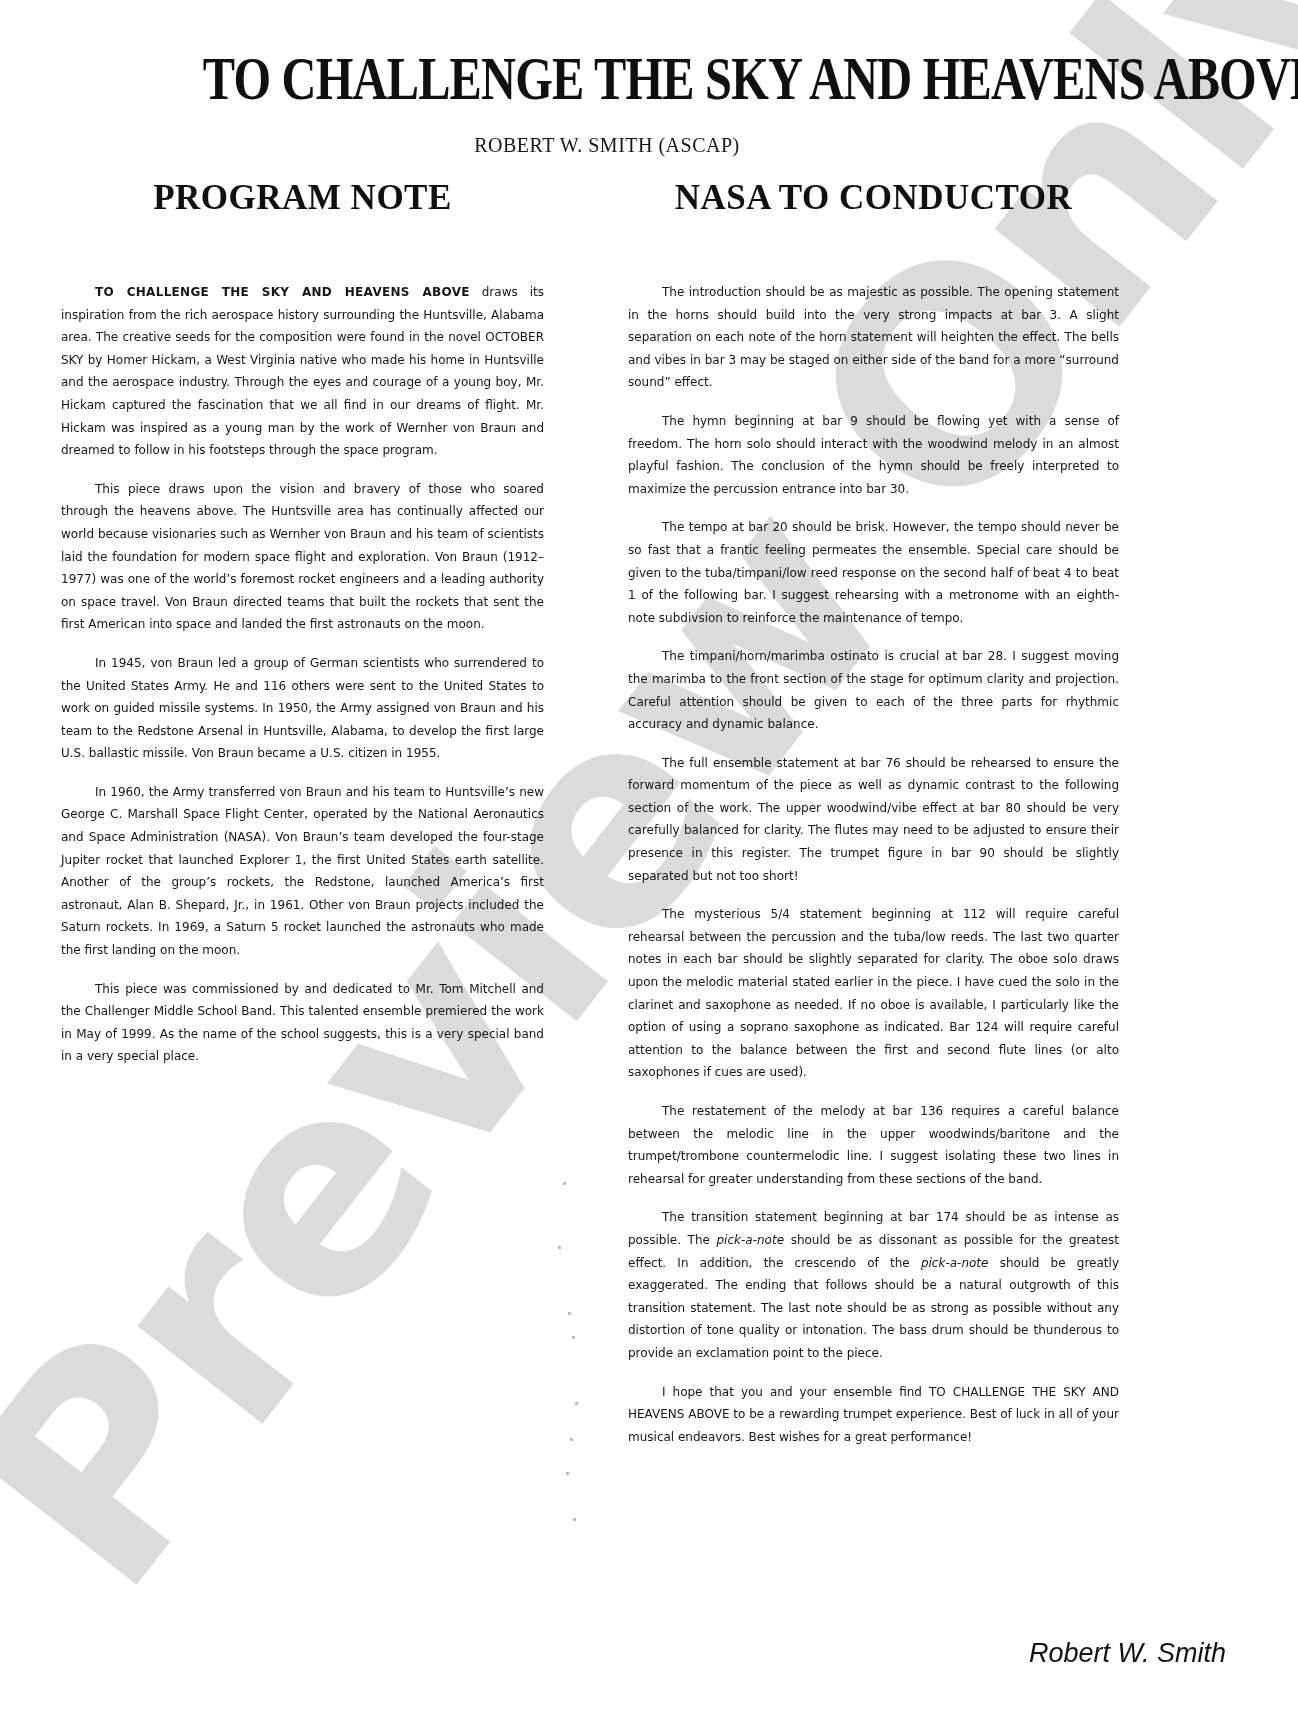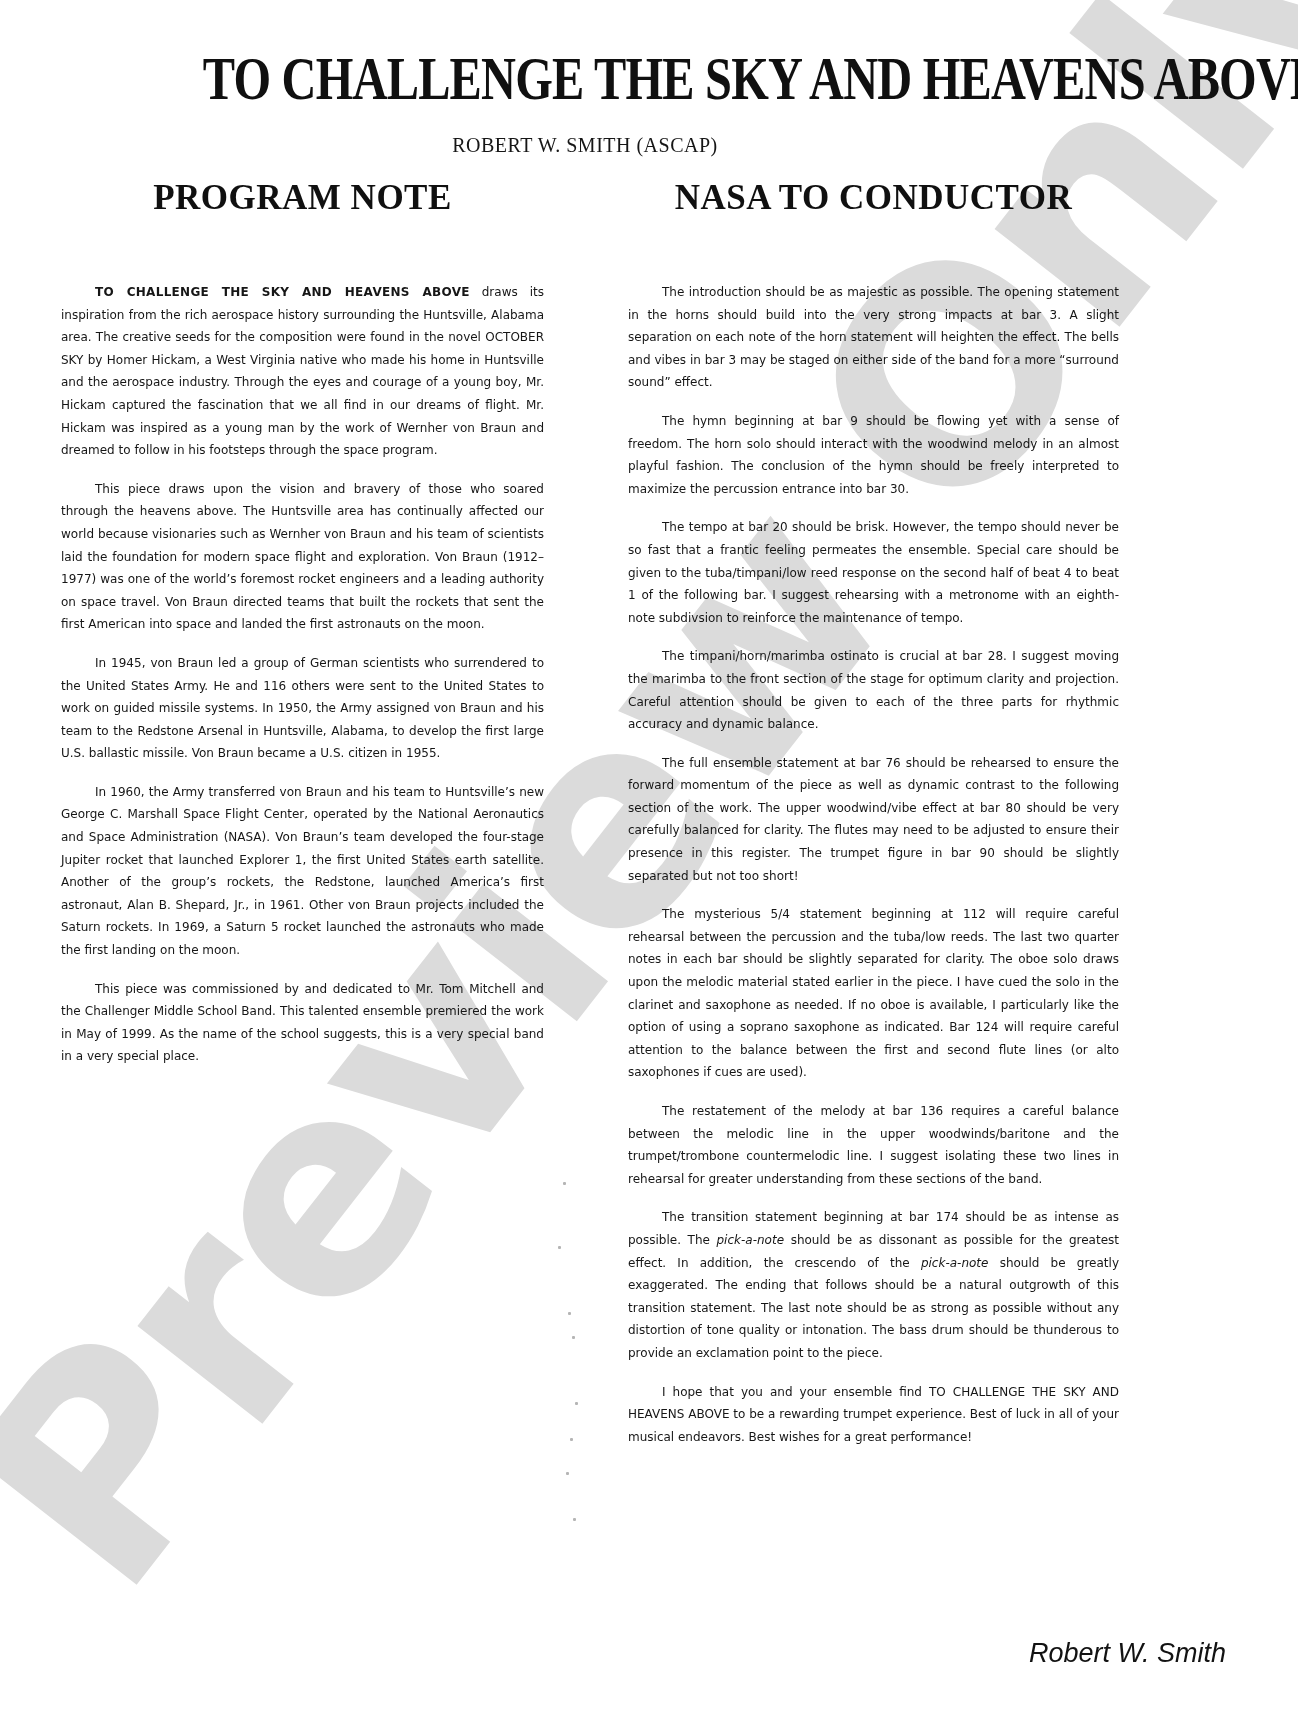--- a/index.html
+++ b/index.html
@@ -45,21 +45,21 @@
     white-space: nowrap;
   }
   .page-title .squeeze {
     display: inline-block;
     transform: scaleX(0.78);
     letter-spacing: -1px;
   }
   .composer-line {
     position: absolute;
     top: 134px;
-    left: 40px;
+    left: 62px;
     width: 1090px;
     text-align: center;
     font-family: "Liberation Serif", serif;
     font-size: 20px;
     letter-spacing: 0.5px;
     color: #161616;
   }
   .columns {
     position: absolute;
     top: 180px;

